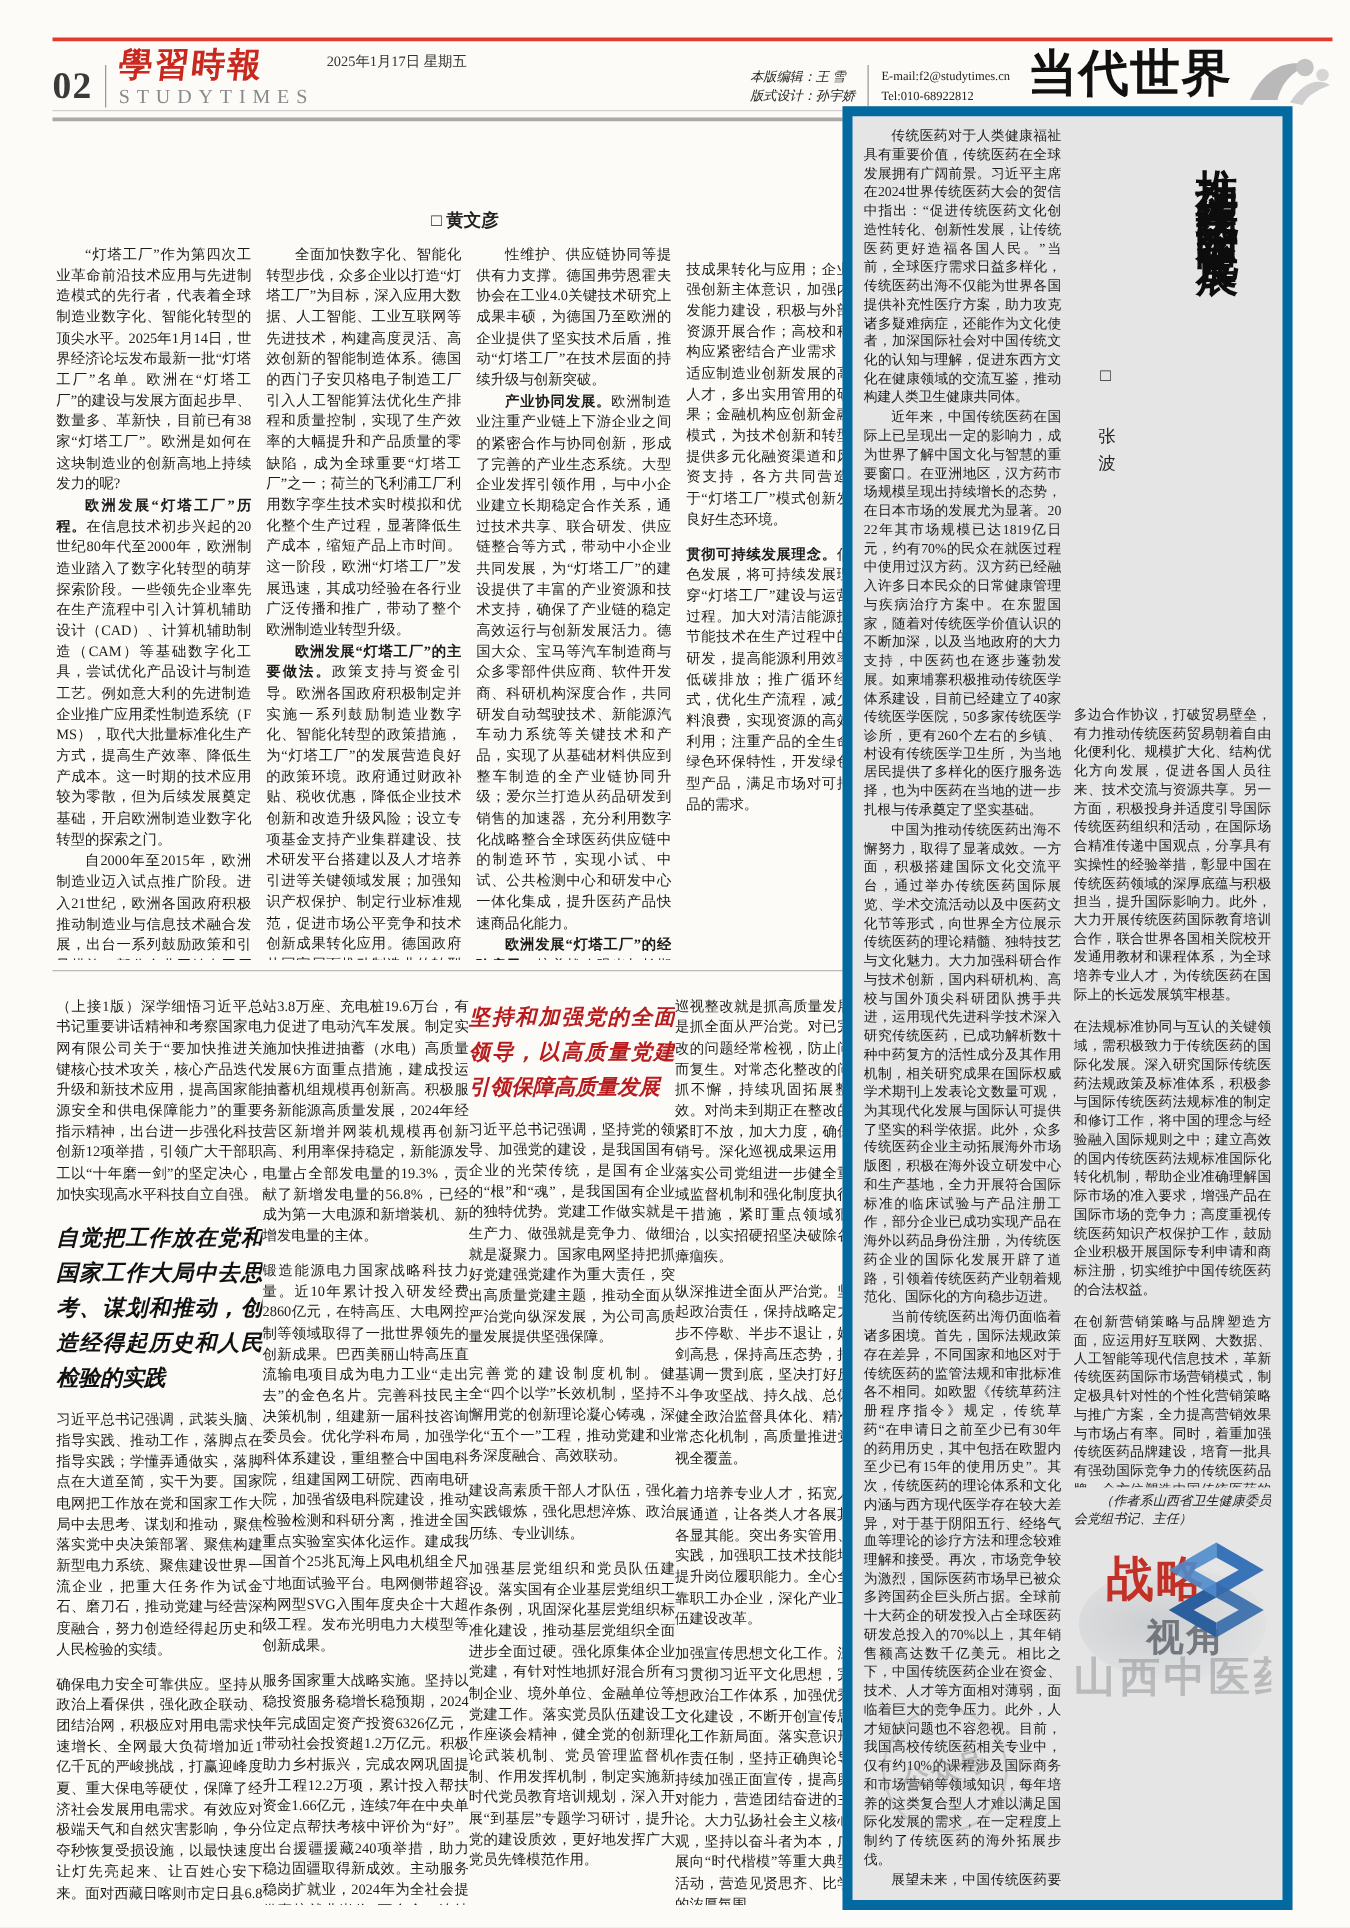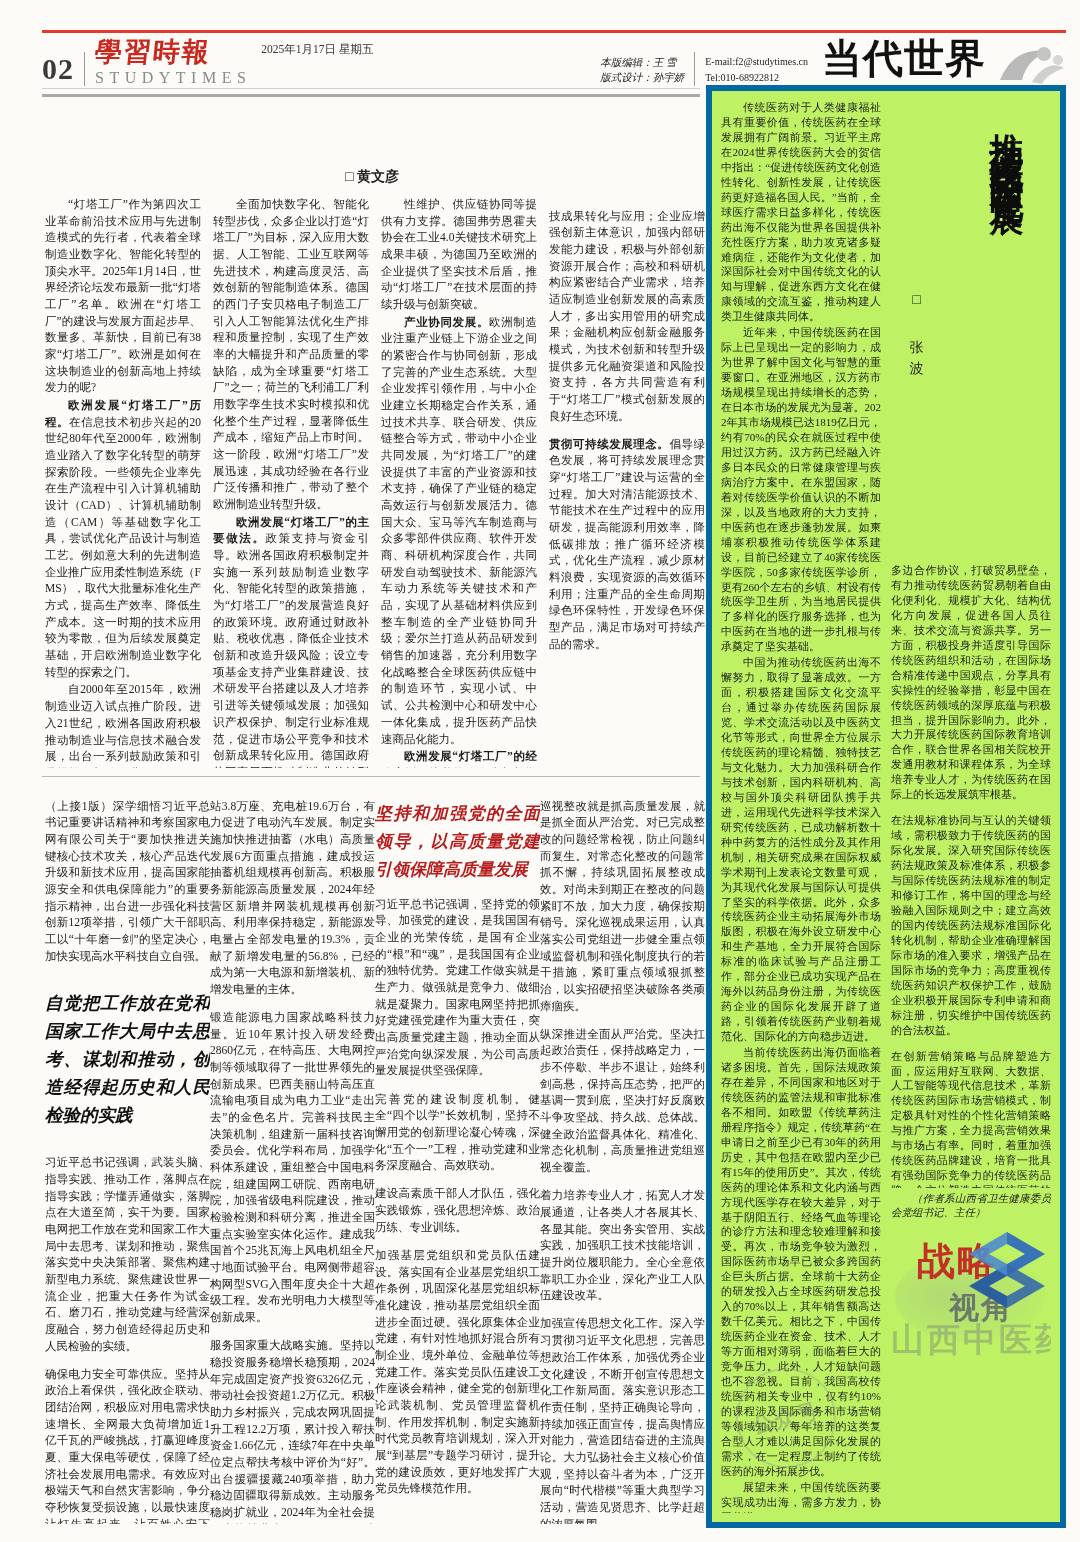--- a/index.html
+++ b/index.html
@@ -33,25 +33,25 @@
   .col4text{height:460px;overflow:hidden;font-size:11.5px;line-height:1.45;text-align:justify;}
   .tashan{position:relative;height:104px;margin-top:4px;}
   .tashan svg{position:absolute;left:0;top:0;}
   .tashan .t-label{position:absolute;left:10px;top:48px;font-size:30px;font-weight:900;color:#6b7680;
        letter-spacing:4px;opacity:.85;transform:rotate(-2deg);}
   .mid-rule{left:42px;top:776px;width:658px;height:1px;background:#b9b9b9;}
   
   .bcols{left:45px;top:786px;width:660px;height:738px;display:flex;}
   .bcol{flex:1;overflow:hidden;font-size:11.5px;line-height:1.45;text-align:justify;}
   .pull-quote{font-size:17.5px;font-weight:bold;font-style:italic;line-height:1.6;color:#111;
-      margin:25px 0;text-align:justify;word-break:break-all;}
+      margin:12px 0;text-align:justify;word-break:break-all;}
   .b-headline{font-size:17px;font-weight:bold;font-style:italic;line-height:1.65;margin:14px 0 10px 0;
       text-align:justify;word-break:break-all;color:#b91c1c;}
   
-  .redbox{left:706px;top:85px;width:360px;height:1443px;border:6px solid #0369a1;background:#bef264;box-sizing:border-box;}
+  .redbox{left:674px;top:85px;width:360px;height:1443px;border:8px solid #0369a1;background:#e5e5e5;box-sizing:border-box;}
   .rb-inner{position:absolute;left:9px;top:9px;right:9px;bottom:9px;display:flex;gap:10px;}
   .rcol{flex:1;overflow:hidden;font-size:11px;line-height:1.36;text-align:justify;}
   .rcol-right{flex:1;display:flex;flex-direction:column;overflow:hidden;}
   .vtitle-block{position:relative;height:452px;flex:none;}
   .vtitle{position:absolute;right:22px;top:6px;writing-mode:vertical-rl;font-size:34px;font-weight:900;
       letter-spacing:7px;color:#0d0d0d;}
   .vauthor{position:absolute;left:16px;top:192px;writing-mode:vertical-rl;font-size:14px;letter-spacing:9px;color:#222;}
   .rtext{height:636px;overflow:hidden;font-size:11px;line-height:1.36;text-align:justify;}
   .rattr{font-style:italic;font-size:10.5px;text-align:justify;text-indent:2em;margin:4px 0 2px 0;}
   .zllogo{position:relative;height:170px;flex:none;}

